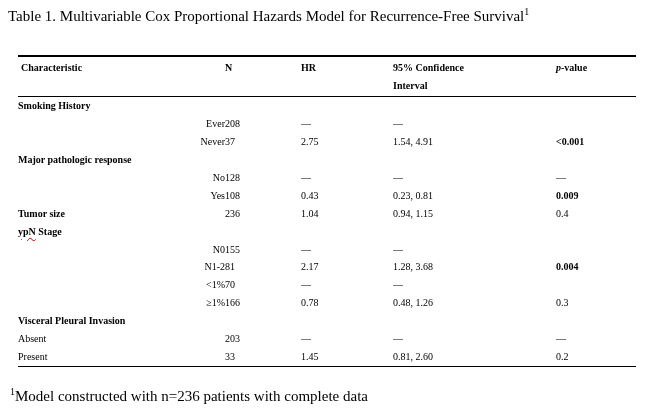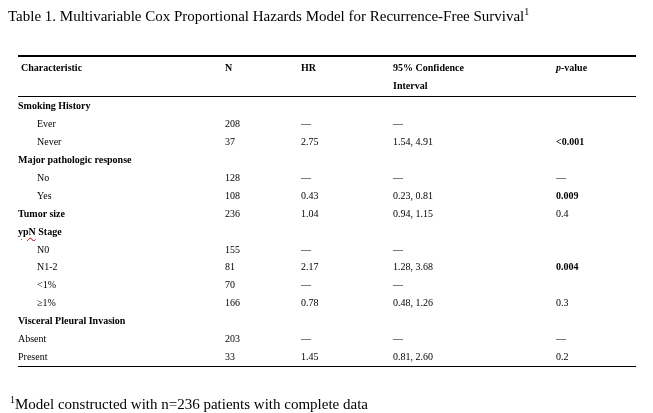--- a/index.html
+++ b/index.html
@@ -32,31 +32,31 @@
     padding: 2px 0 2px 0; line-height: 17.5px;
     border-bottom: 1.5px solid #000;
     white-space: nowrap;
   }
   thead th:first-child { padding-left: 3px; }
   tbody td {
     padding: 0; height: 17.94px; line-height: 17.94px;
     vertical-align: top; white-space: nowrap; overflow: hidden;
   }
   tr.group td:first-child { font-weight: bold; }
-  td.indent { padding-left: 19px; }
+  td.indent { padding-left: 19px; text-align: right; }
   td.bold { font-weight: bold; }
   .squiggle {
     text-decoration-line: underline;
     text-decoration-style: wavy;
     text-decoration-thickness: 1px;
     text-underline-offset: 2px;
   }
   .footnote {
     position: absolute; left: 10px; top: 387px;
-    font-size: 15px; line-height: 19px; white-space: nowrap; margin-top: 8px;
+    font-size: 15px; line-height: 19px; white-space: nowrap;
   }
   .p-ital { font-style: italic; }
 </style>
 </head>
 <body>
 
 <div class="page">
 
   <div class="title">
     <span>Table 1. Multivariable Cox Proportional Hazards Model for Recurrence-Free Survival</span><sup>1</sup>

